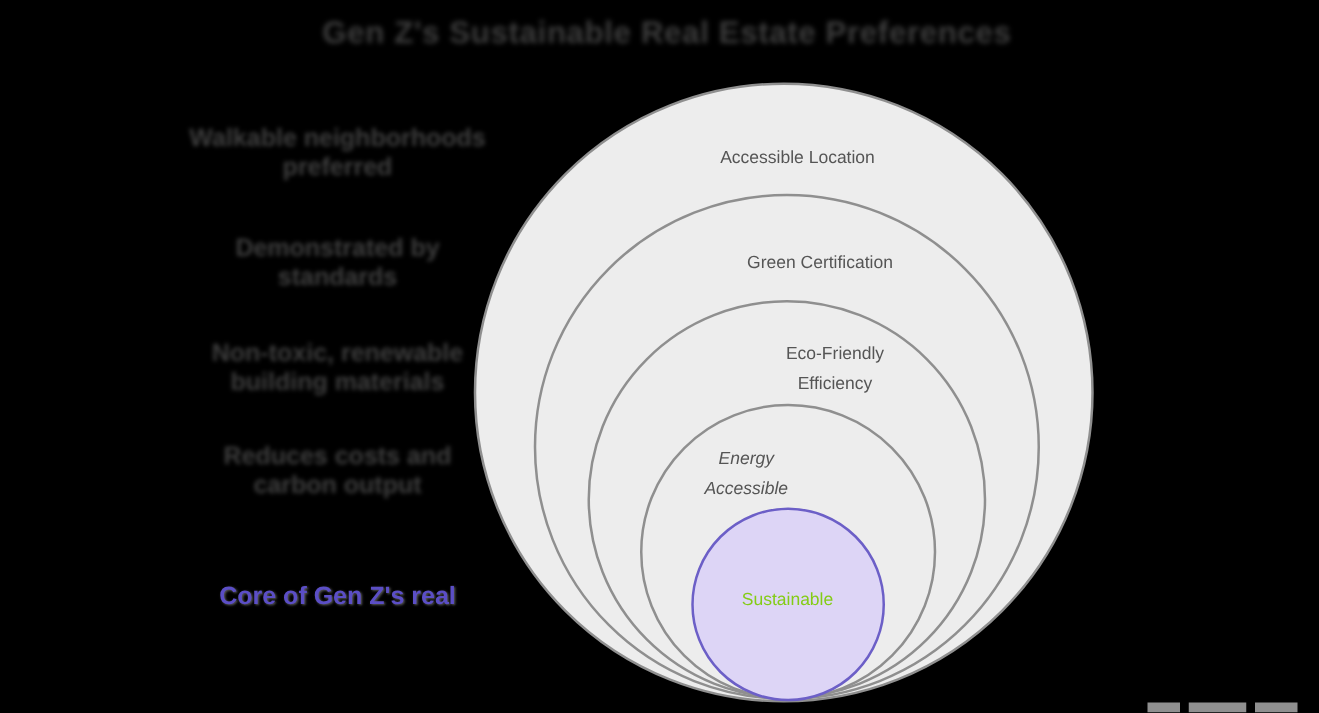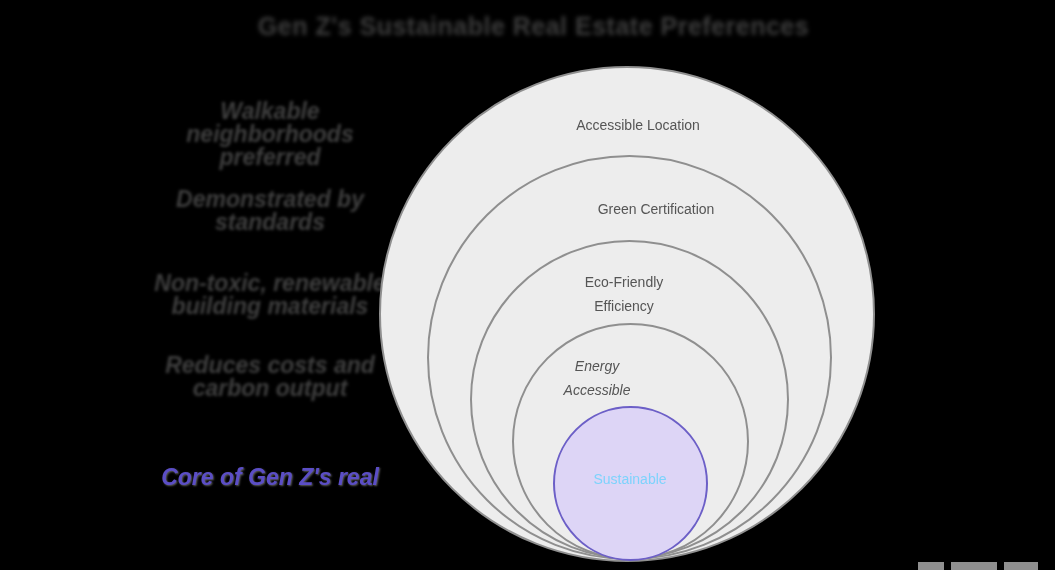--- a/index.html
+++ b/index.html
@@ -53,36 +53,35 @@
     transform: translateX(-50%);
     z-index: 6;
     font-size: 14px;
     line-height: 24px;
     color: #555555;
     text-align: center;
     white-space: nowrap;
   }
   .ring-label-0 { left: 638px; top: 113px; }
   .ring-label-1 { left: 640px; top: 197px; margin-left: 16px; }
-  .ring-label-2 { left: 624px; top: 270px; }
+  .ring-label-2 { left: 668px; top: 270px; }
   .ring-label-3 { left: 597px; top: 354px; font-style: italic; }
-  .ring-label-4 { left: 630px; top: 467px; color: #7dd3fc; }
+  .ring-label-4 { left: 630px; top: 467px; color: #84cc16; }
 
   
   .annotation {
     position: absolute;
     left: 150px;
     width: 240px;
     text-align: center;
-    font-size: 23px;
+    font-size: 20px;
     line-height: 23px;
     font-weight: bold;
     color: #3f3f3f;
     filter: blur(1.8px);
-    font-style: italic;
   }
   .annotation-0 { top: 100px; }
   .annotation-1 { top: 188px; }
   .annotation-2 { top: 272px; }
   .annotation-3 { top: 354px; }
   .annotation-4 {
     top: 466px;
     color: #5b4ec6;
     filter: blur(0.6px);
     text-shadow: 1px 1px 2px rgba(110,110,110,0.85);

